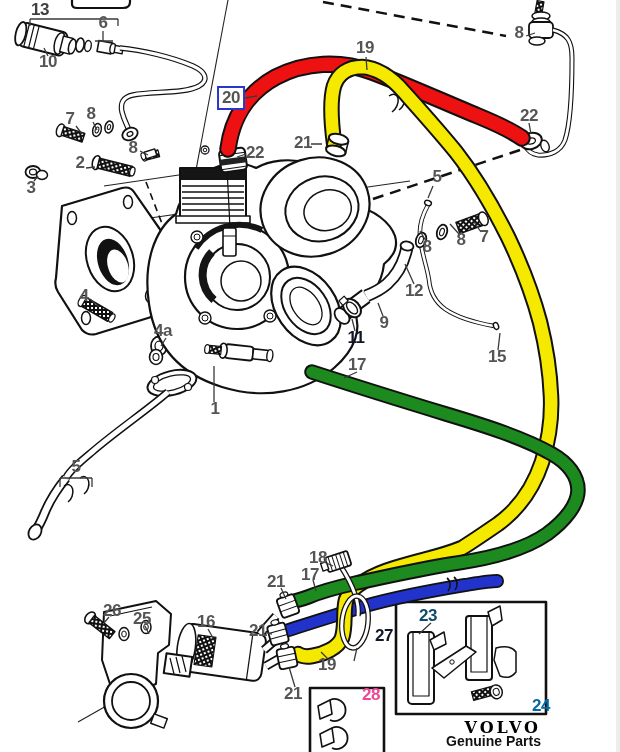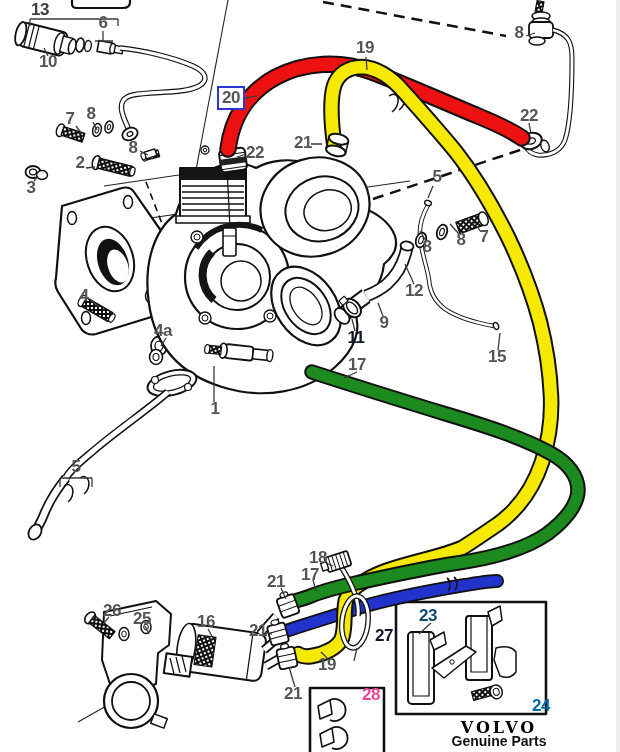--- a/index.html
+++ b/index.html
@@ -4,21 +4,21 @@
 <style>
   html,body{margin:0;padding:0;background:#fff;}
   #stage{position:relative;width:620px;height:752px;background:#fff;overflow:hidden;
          font-family:"Liberation Sans",sans-serif;}
   #lineart{position:absolute;left:0;top:0;}
   #labels-layer{position:absolute;left:0;top:0;width:620px;height:752px;pointer-events:none;}
   .plabel{position:absolute;transform:translate(-50%,-50%);
           font:bold 17px "Liberation Sans",sans-serif;color:#555;
           letter-spacing:-0.5px;white-space:nowrap;pointer-events:auto;cursor:default;}
   .plabel.sel{border:2px solid #2a35cc;padding:0 3px;background:#fff;}
-  #logo{position:absolute;left:442px;top:719px;width:114px;text-align:center;}
+  #logo{position:absolute;left:427px;top:719px;width:114px;text-align:right;}
   #brand{font-family:"DejaVu Serif",serif;font-weight:bold;font-size:16px;
          letter-spacing:3px;color:#000;line-height:17px;}
   #tagline{font-family:"Liberation Sans",sans-serif;font-weight:bold;font-size:14px;
            color:#111;line-height:10px;}
 </style>
 </head>
 <body>
 
 <div id="stage">
 

